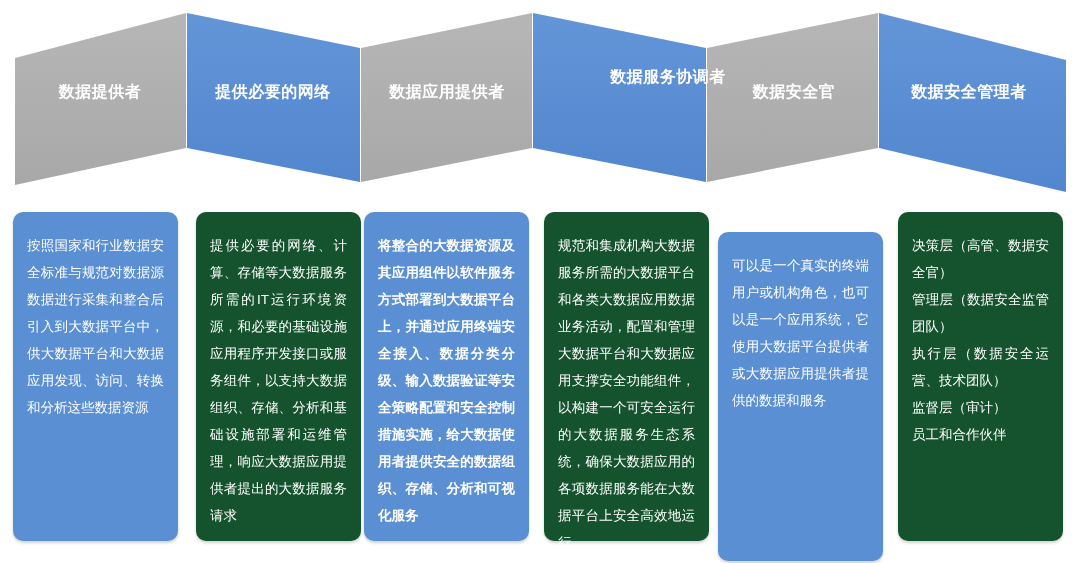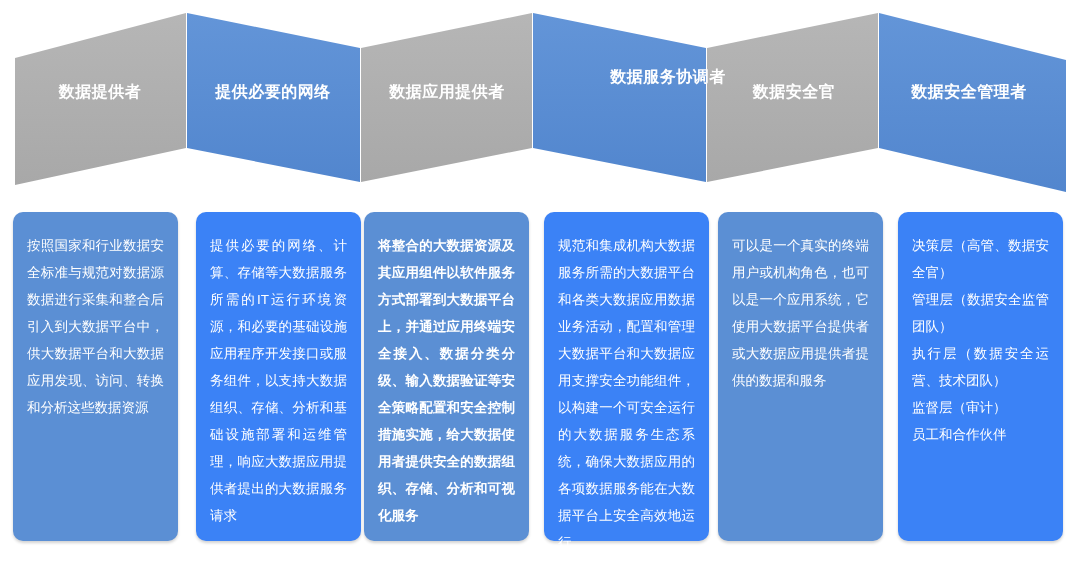--- a/index.html
+++ b/index.html
@@ -65,21 +65,21 @@
     position: absolute;
     top: 0;
     width: 165px;
     height: 329px;
     border-radius: 10px;
     box-sizing: border-box;
     padding: 20px 14px 14px 14px;
     box-shadow: 0 2px 3px rgba(0,0,0,0.18);
   }
   .card.blue  { background: #5b8fd4; }
-  .card.gray  { background: #3b82f6; }
+  .card.gray  { background: #14532d; }
 
   .card-text {
     color: #ffffff;
     font-size: 13.5px;
     line-height: 27px;
     text-align: justify;
     text-justify: inter-character;
     white-space: pre-line;
     word-break: break-all;
   }
@@ -136,21 +136,21 @@
     </div>
 
     <div class="card blue" style="left:364px;font-weight:bold;">
       <div class="card-text">将整合的大数据资源及其应用组件以软件服务方式部署到大数据平台上，并通过应用终端安全接入、数据分类分级、输入数据验证等安全策略配置和安全控制措施实施，给大数据使用者提供安全的数据组织、存储、分析和可视化服务</div>
     </div>
 
     <div class="card gray" style="left:544px;">
       <div class="card-text">规范和集成机构大数据服务所需的大数据平台和各类大数据应用数据业务活动，配置和管理大数据平台和大数据应用支撑安全功能组件，以构建一个可安全运行的大数据服务生态系统，确保大数据应用的各项数据服务能在大数据平台上安全高效地运行</div>
     </div>
 
-    <div class="card blue" style="left:718px;">
+    <div class="card blue" style="left:718px;margin-top:20px;">
       <div class="card-text">可以是一个真实的终端用户或机构角色，也可以是一个应用系统，它使用大数据平台提供者或大数据应用提供者提供的数据和服务</div>
     </div>
 
     <div class="card gray" style="left:898px;">
       <div class="card-text">决策层（高管、数据安全官）
 管理层（数据安全监管团队）
 执行层（数据安全运营、技术团队）
 监督层（审计）
 员工和合作伙伴</div>
     </div>

